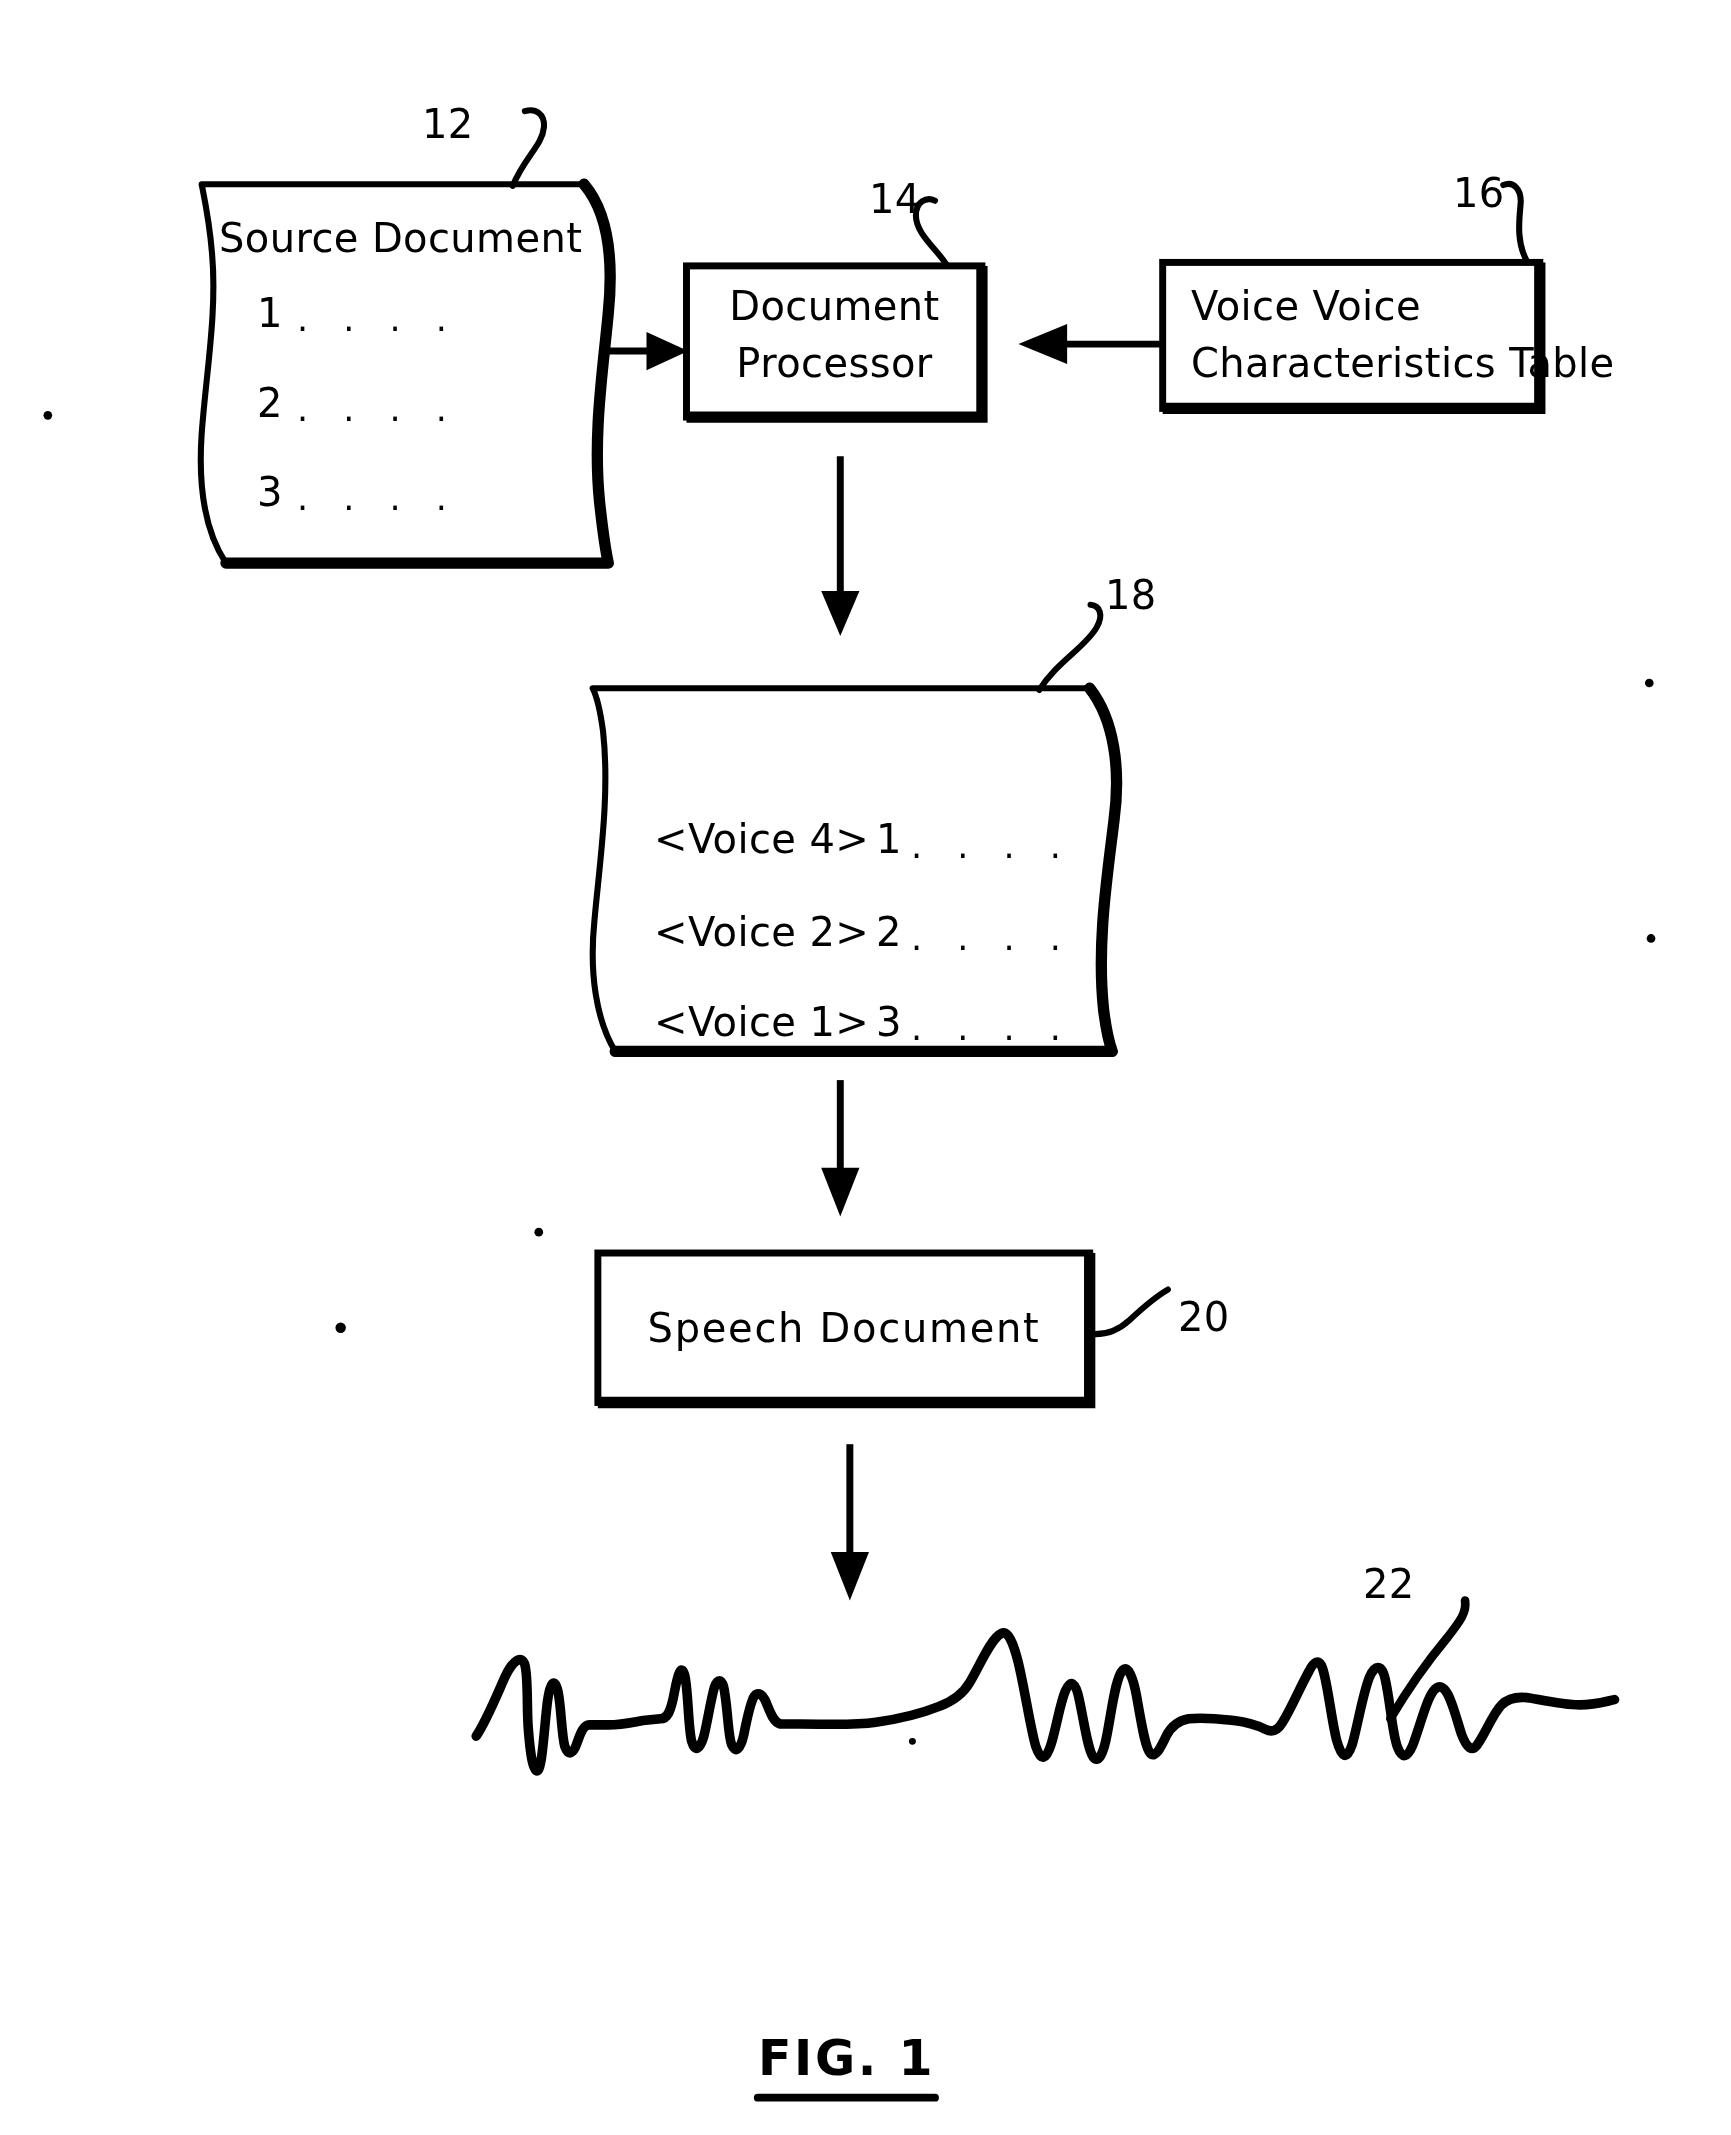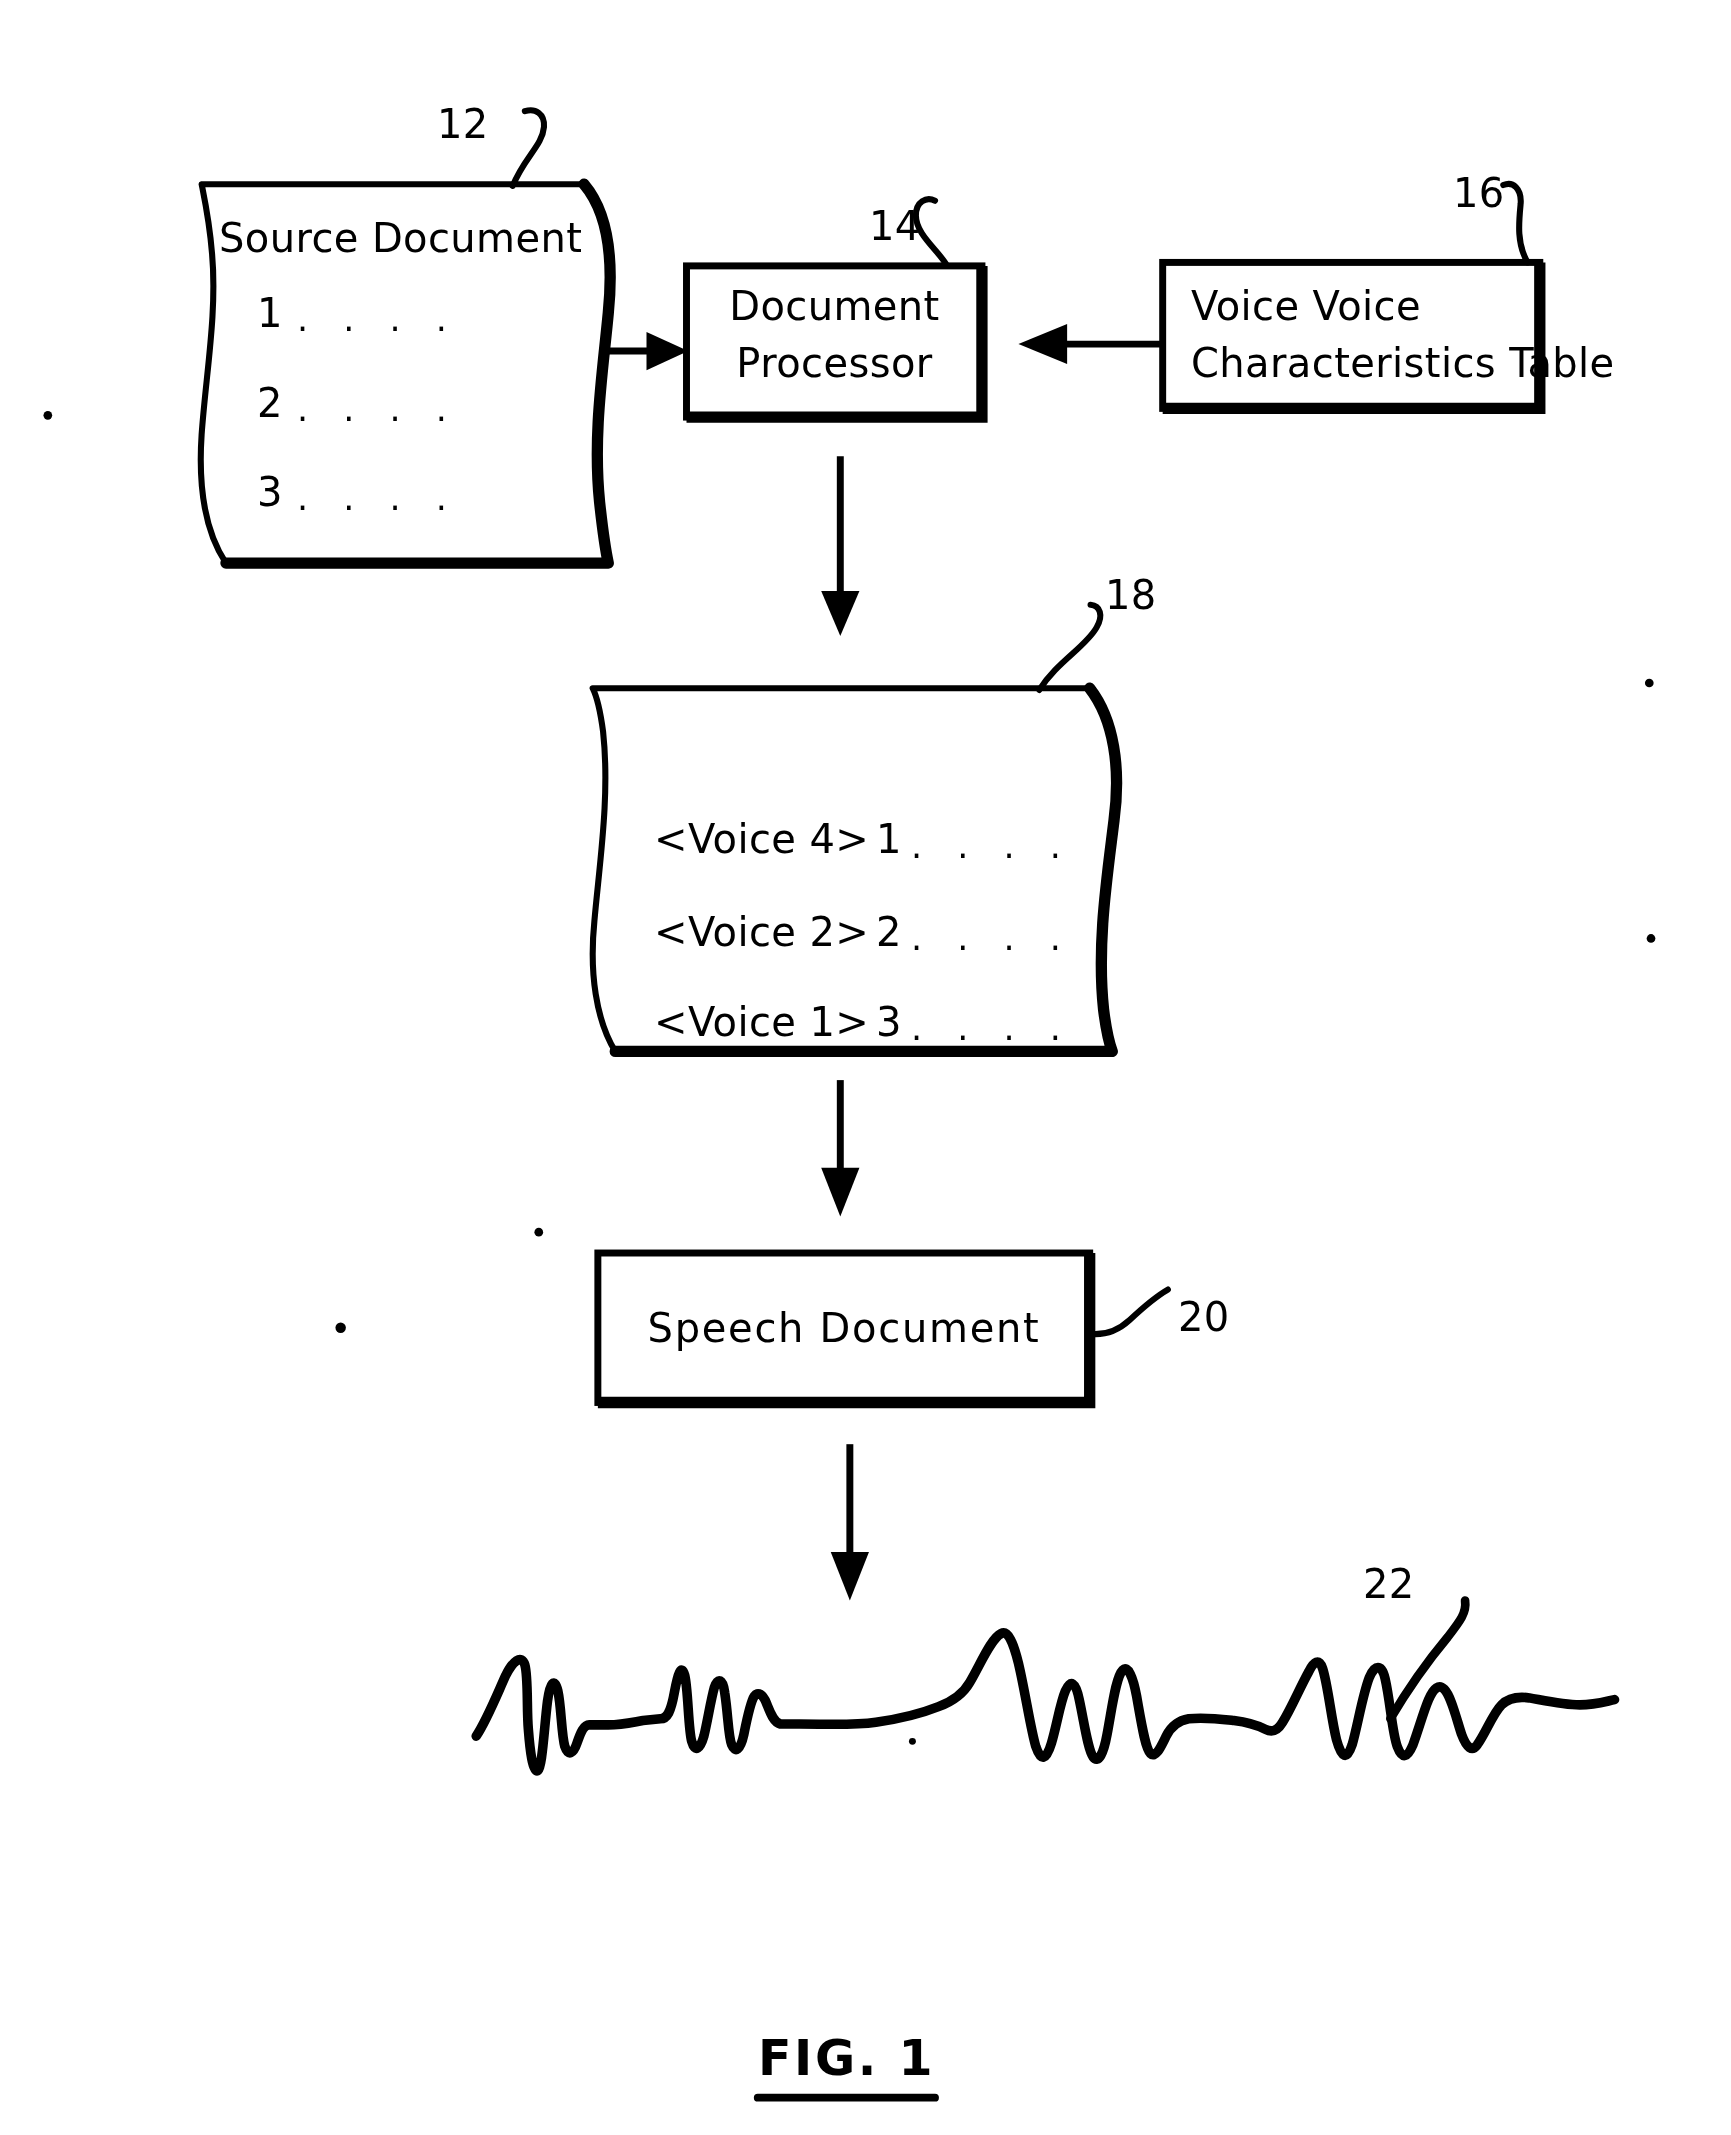--- a/index.html
+++ b/index.html
@@ -214,34 +214,34 @@
     <line x1="872" y1="2414" x2="1076" y2="2414" stroke="#000000" stroke-width="9" stroke-linecap="round"></line>
 
     <circle cx="55" cy="478" r="5" fill="#000000"></circle>
     <circle cx="620" cy="1418" r="5" fill="#000000"></circle>
     <circle cx="392" cy="1528" r="6" fill="#000000"></circle>
     <circle cx="1898" cy="786" r="5" fill="#000000"></circle>
     <circle cx="1900" cy="1080" r="5" fill="#000000"></circle>
     <circle cx="1050" cy="2004" r="4" fill="#000000"></circle>
   </svg>
 
-  <div class="lbl refnum" style="left:437px; top:101px;">12</div>
+  <div class="lbl refnum" style="left:422px; top:101px;">12</div>
 
   <div class="lbl scrolltext" style="left:219px; top:212px;">Source Document</div>
 
   <div class="lbl scrolltext" style="left:257px; top:287px;">1</div>
   <div class="lbl dots" style="left:297px; top:299px;">. . . .</div>
 
   <div class="lbl scrolltext" style="left:257px; top:377px;">2</div>
   <div class="lbl dots" style="left:297px; top:389px;">. . . .</div>
 
   <div class="lbl scrolltext" style="left:257px; top:466px;">3</div>
   <div class="lbl dots" style="left:297px; top:478px;">. . . .</div>
 
-  <div class="lbl refnum" style="left:869px; top:203px;">14</div>
+  <div class="lbl refnum" style="left:869px; top:176px;">14</div>
 
   <div class="lbl boxtext" style="left:687px; top:337px; width:295px;">Processor</div>
   <div class="lbl boxtext" style="left:687px; top:280px; width:295px;">Document</div>
 
   <div class="lbl refnum" style="left:1453px; top:170px;">16</div>
 
   <div class="lbl scrolltext" style="left:1191px; top:280px;">Voice Voice</div>
   <div class="lbl scrolltext" style="left:1191px; top:337px;">Characteristics Table</div>
 
   <div class="lbl refnum" style="left:1105px; top:572px;">18</div>

